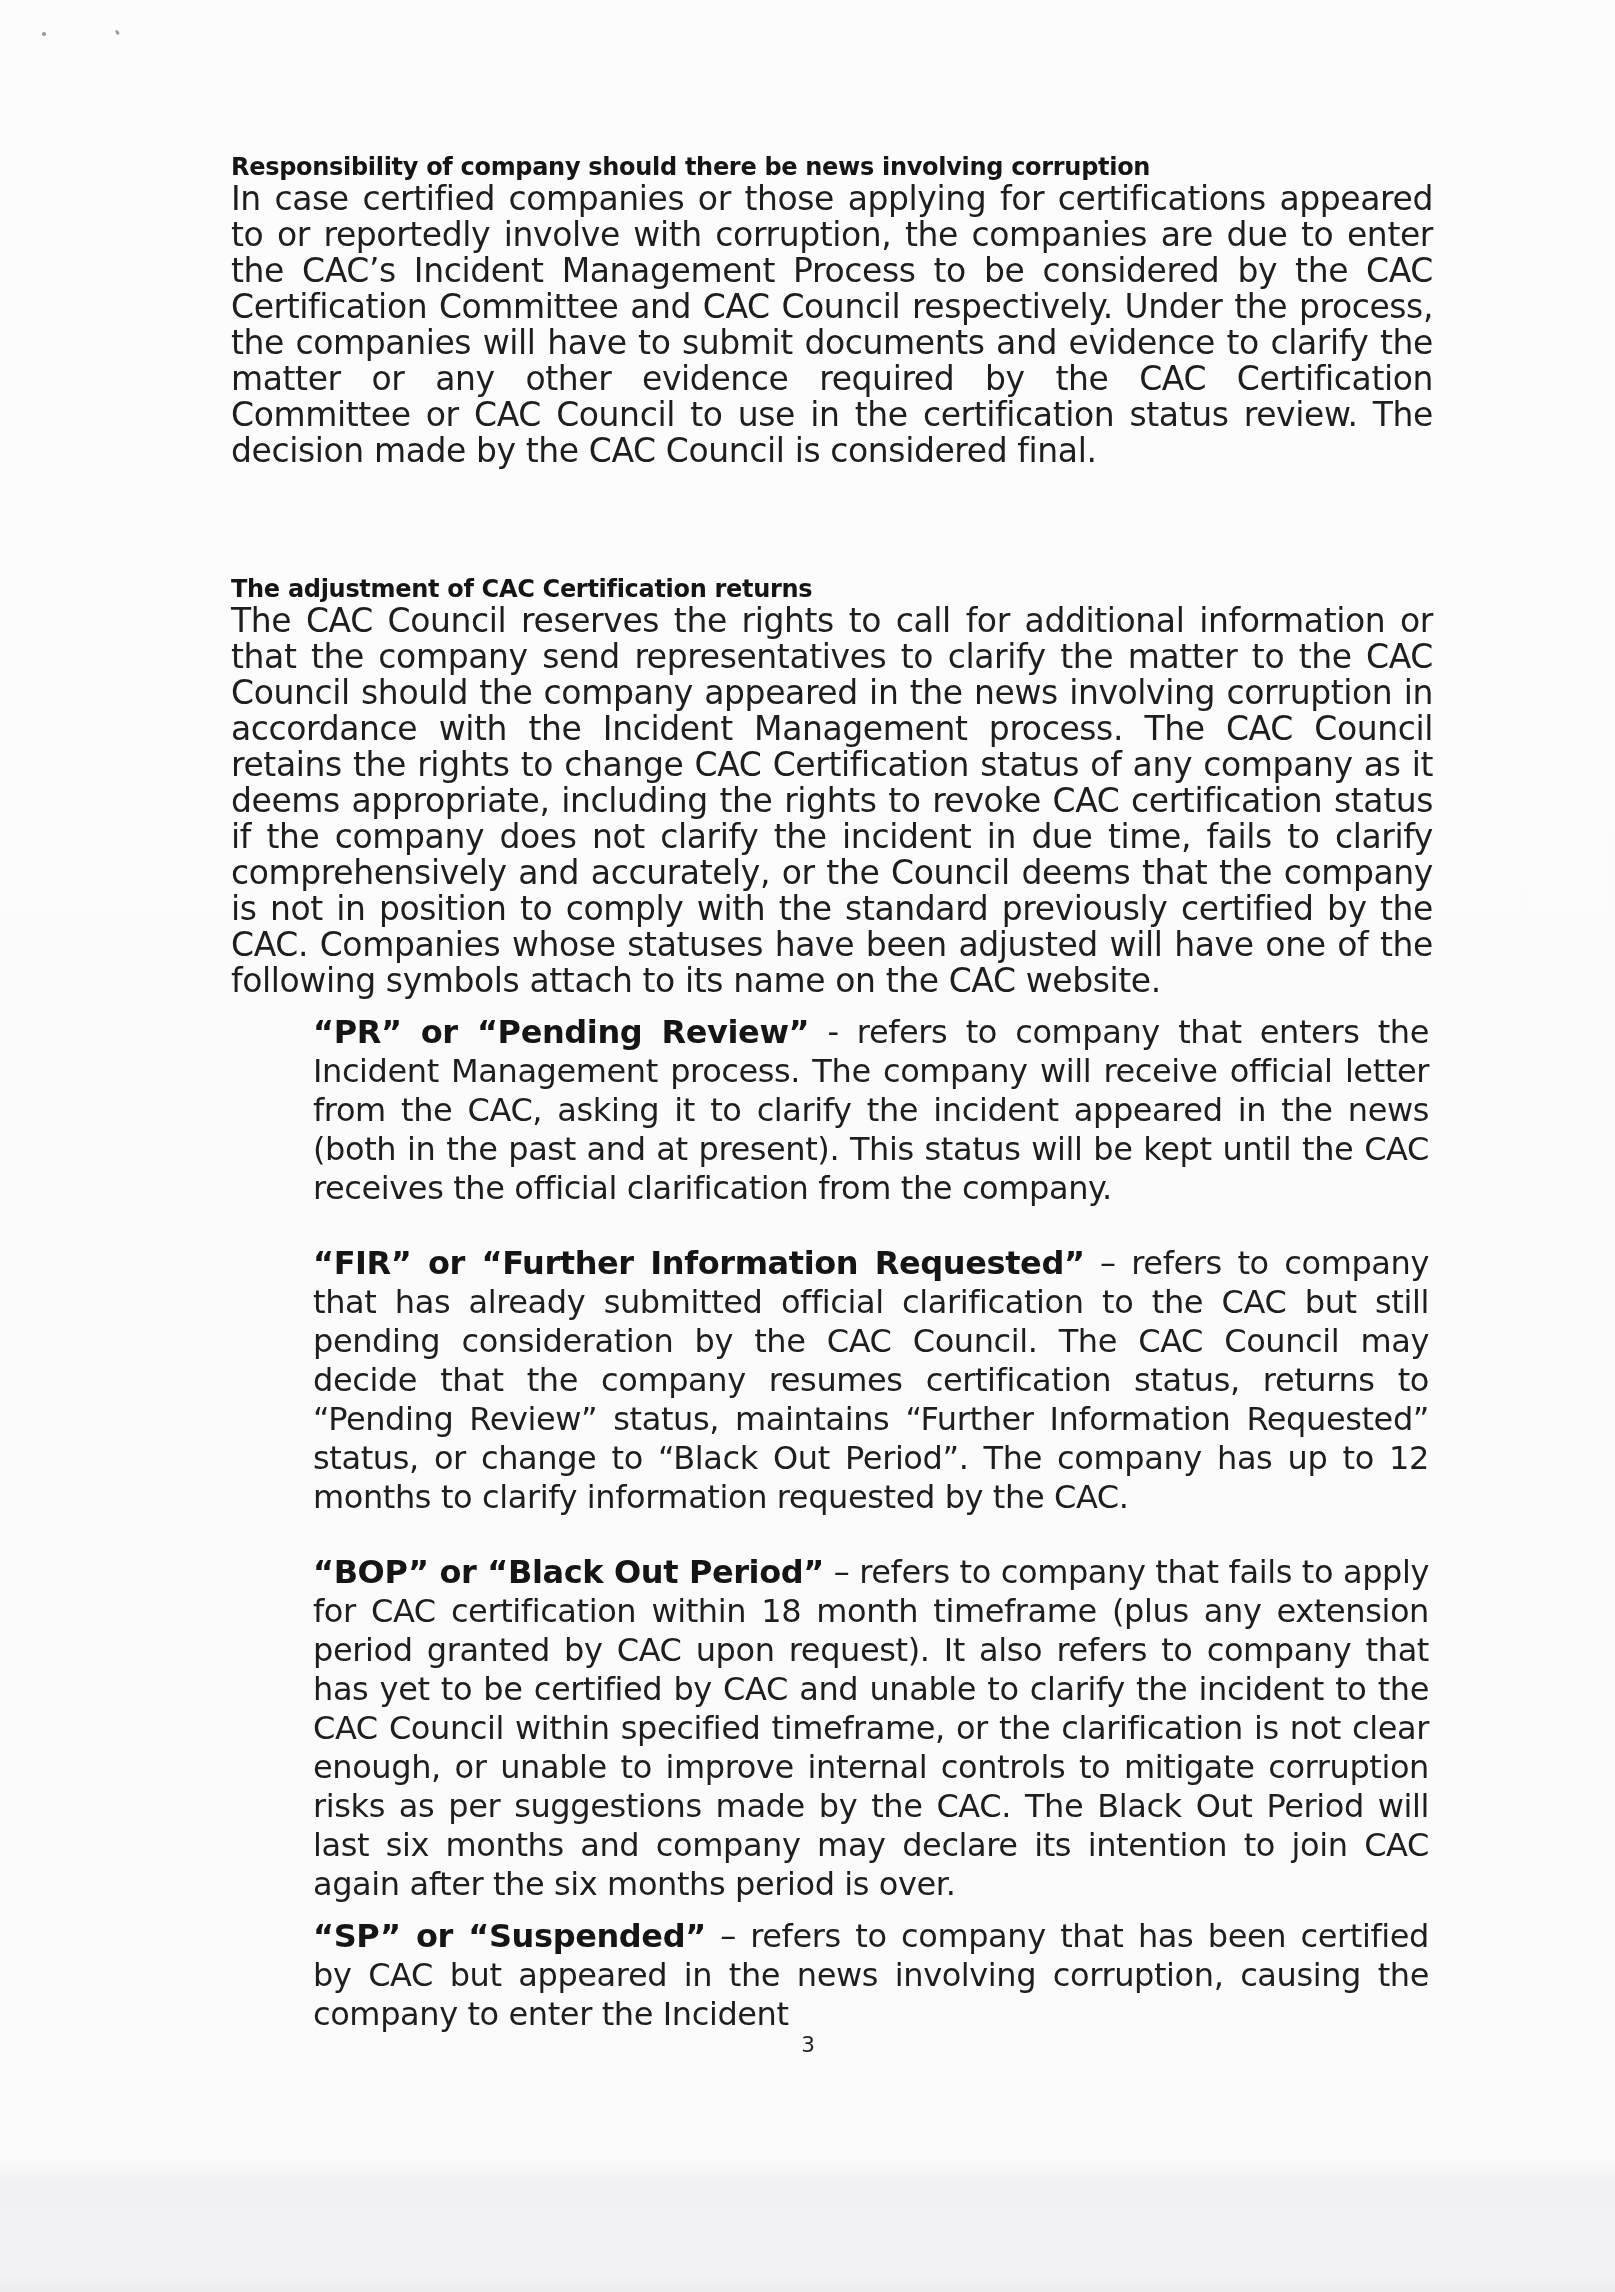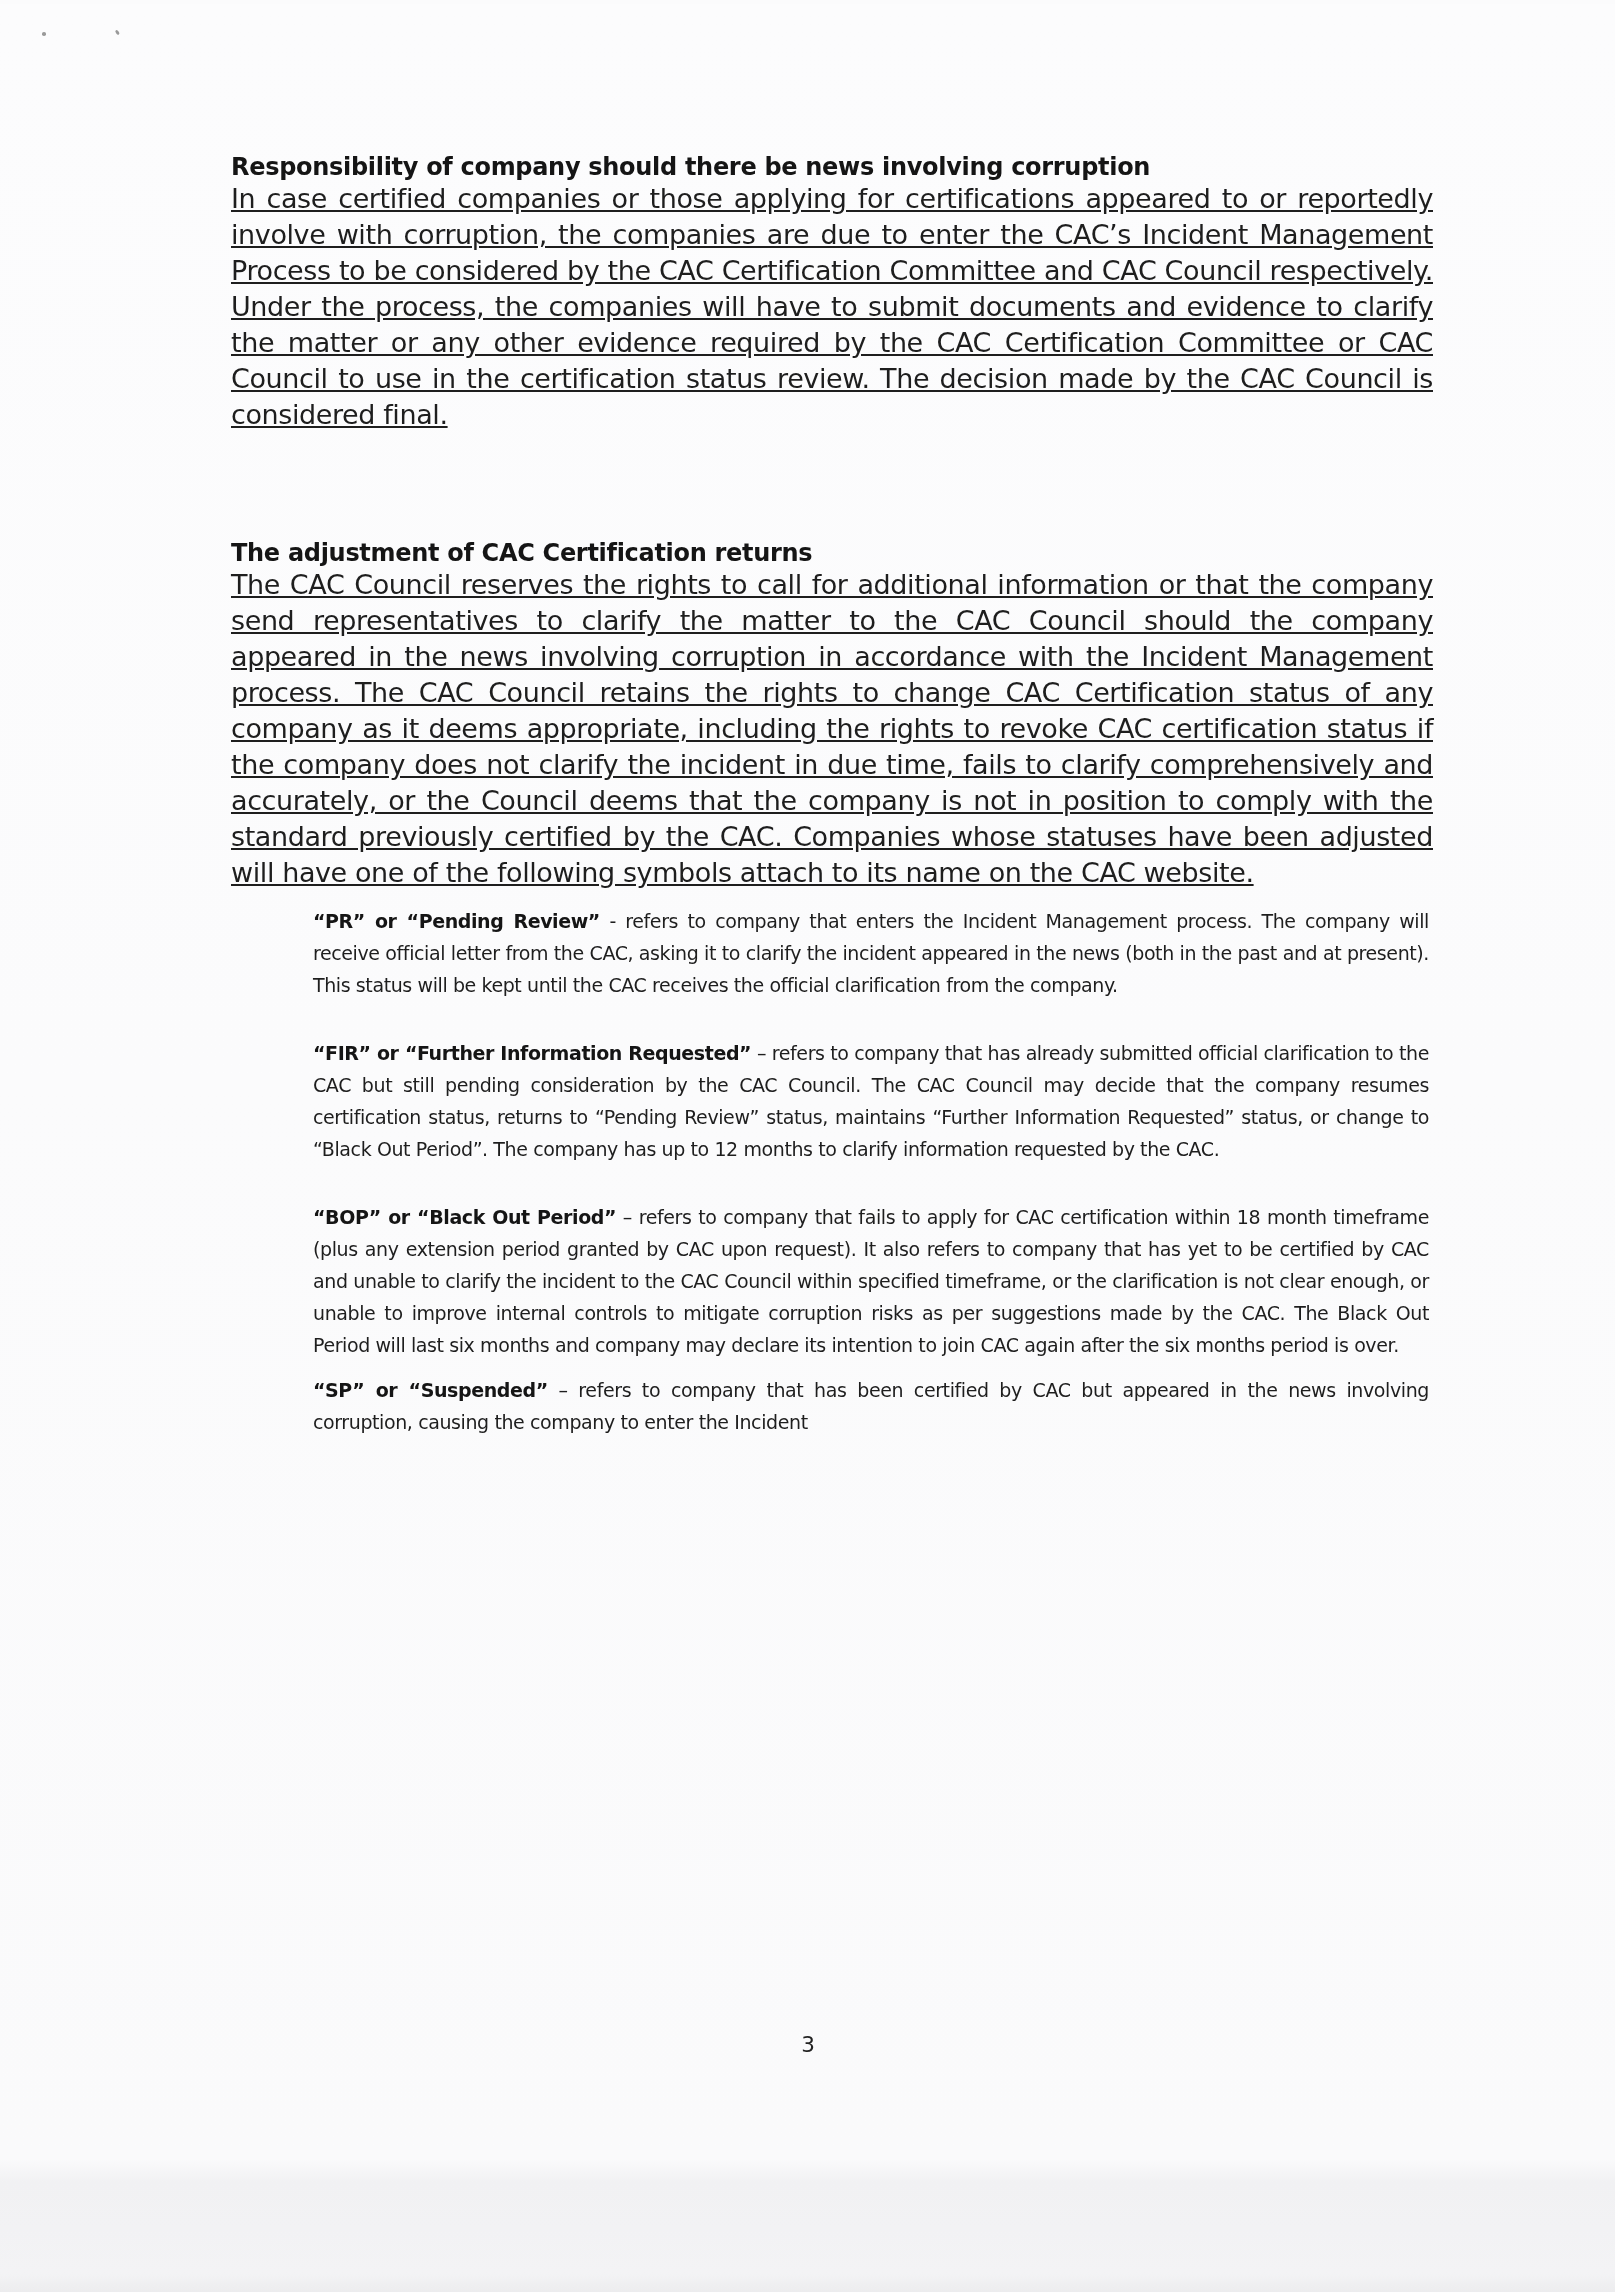--- a/index.html
+++ b/index.html
@@ -37,38 +37,37 @@
     }
     h2 {
       font-size: 24px;
       font-weight: bold;
       margin: 0;
       letter-spacing: -0.3px;
       color: #151515;
     }
     .sec1-title { margin-top: 0; }
     p.body {
-      font-size: 27px;
+      font-size: 33px;
       line-height: 36px;
       margin: 0;
       text-align: justify;
       letter-spacing: -0.4px;
-      text-decoration: underline;
     }
     .sec1-body { margin-top: 36px; }
     .sec2-title { margin-top: 106px; }
     .sec2-body { margin-top: 36px; }
     .status-list {
       margin-left: 82px;
       width: 1116px;
       margin-top: 14.3px;
     }
     .status-item {
-      font-size: 19px;
-      line-height: 32px;
+      font-size: 32px;
+      line-height: 39px;
       text-align: justify;
       letter-spacing: -0.4px;
       margin: 0 0 36px 0;
     }
     .status-item.bop { margin-bottom: 12.5px; }
     .status-item .term {
       font-weight: bold;
       color: #151515;
     }
     .page-number {

